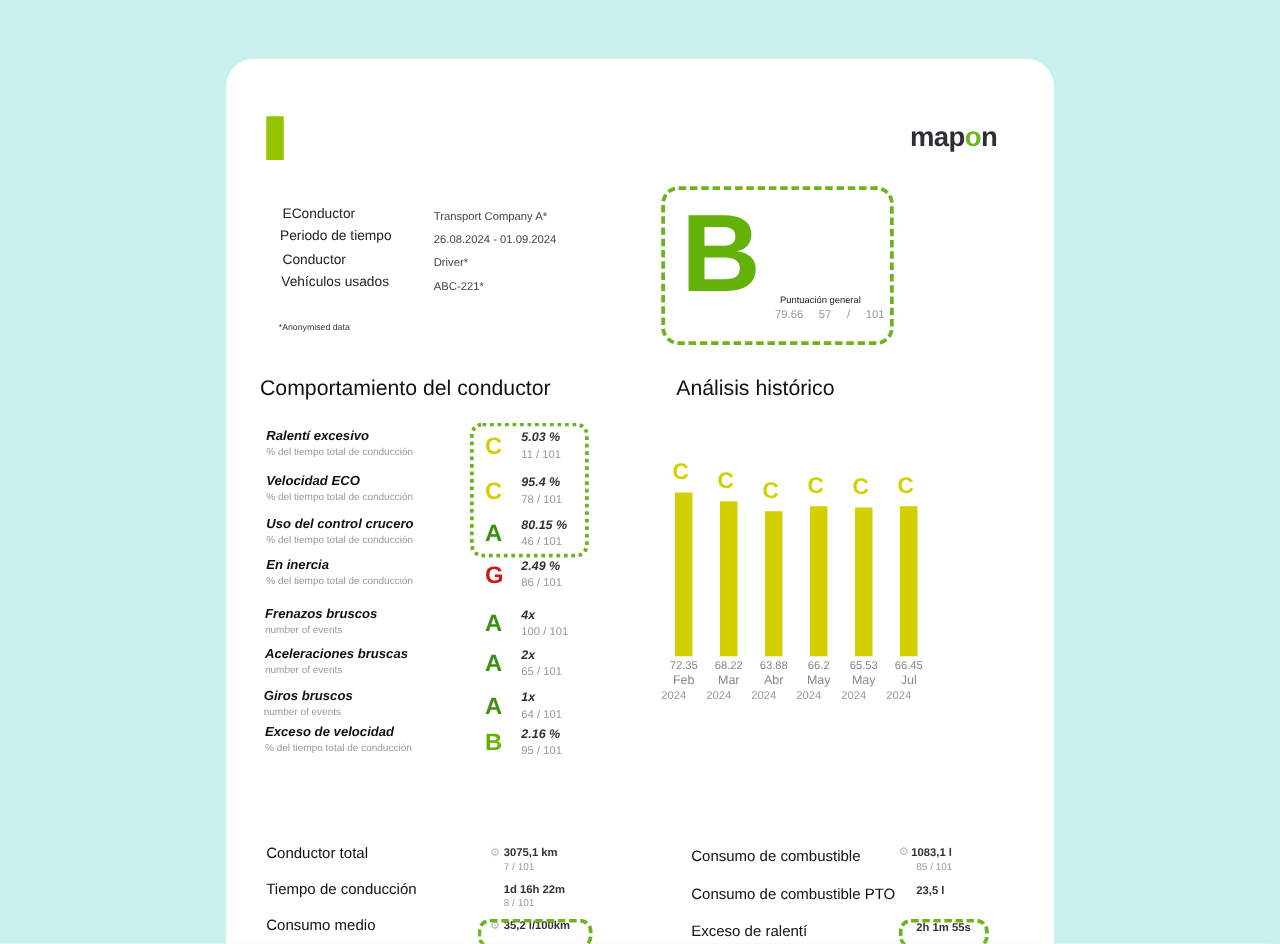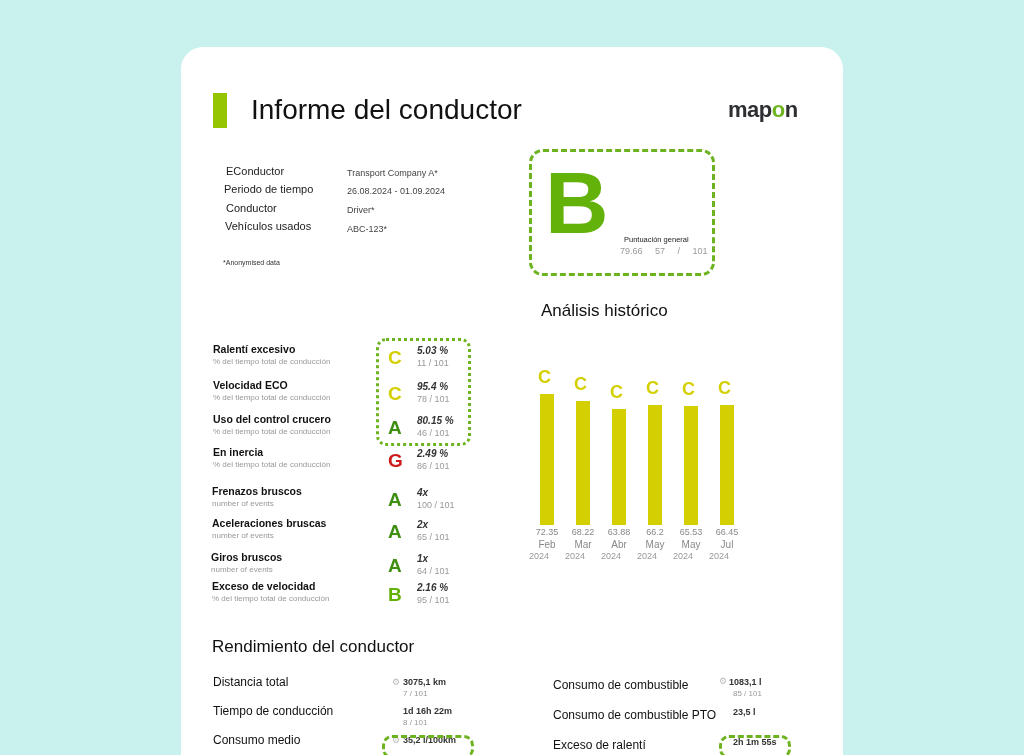--- a/index.html
+++ b/index.html
@@ -12,59 +12,59 @@
   .logo { left: 547px; top: 50px; font-size: 22px; font-weight: bold; color: #2d2f33; letter-spacing: -0.5px; }
   .logo .o { color: #6fb51f; }
   .info-label { font-size: 11px; color: #222; }
   .info-value { font-size: 9px; color: #444; }
   .note { left: 42px; top: 212px; font-size: 7px; color: #333; }
   .score-box { left: 348px; top: 102px; width: 186px; height: 127px; border: 3px dashed #6db31f; border-radius: 14px; }
   .big-grade { left: 364px; top: 112px; font-size: 88px; font-weight: bold; color: #62b20a; line-height: 1; }
   .score-label { left: 443px; top: 188px; font-size: 7.5px; color: #222; }
   .score-vals { left: 439px; top: 199px; font-size: 9px; color: #999; word-spacing: 10px; }
   .section-h { font-size: 17px; color: #111; }
-  .metric-name { font-size: 10.5px; font-weight: bold; color: #111; }
+  .metric-name { font-size: 10.5px; font-weight: bold; color: #111; font-style: italic; }
   .metric-sub { font-size: 8px; color: #999; }
   .grade { font-size: 19px; font-weight: bold; line-height: 1; }
   .val { font-size: 10px; font-weight: bold; color: #333; font-style: italic; }
   .rank { font-size: 9px; color: #999; }
   .dash-box { border: 3px dotted #6db31f; border-radius: 10px; }
   .bar { background: #d4cf00; width: 14px; }
   .bar-grade { font-size: 18px; color: #d4cf00; font-weight: bold; }
   .bar-val { font-size: 9px; color: #888; text-align: center; width: 36px; }
   .bar-mon { font-size: 10px; color: #888; text-align: center; width: 36px; }
   .bar-yr { font-size: 9px; color: #999; text-align: left; width: 36px; }
   .perf-name { font-size: 12px; color: #111; }
   .perf-val { font-size: 9px; font-weight: bold; color: #333; }
   .perf-rank { font-size: 8px; color: #999; }
   .gear { font-size: 9px; color: #bbb; }
 </style>
 </head>
 <body>
 
 <div class="card">
   <div class="abs title-bar"></div>
-  <div class="abs title">Informe del conductor</div>
   <div class="abs logo"><span>map</span><span class="o">o</span><span>n</span></div>
 
   <div class="abs info-label" style="left:45px;top:118px">EConductor</div>
   <div class="abs info-value" style="left:166px;top:121px">Transport Company A*</div>
   <div class="abs info-label" style="left:43px;top:136px">Periodo de tiempo</div>
   <div class="abs info-value" style="left:166px;top:139px">26.08.2024 - 01.09.2024</div>
   <div class="abs info-label" style="left:45px;top:155px">Conductor</div>
   <div class="abs info-value" style="left:166px;top:158px">Driver*</div>
   <div class="abs info-label" style="left:44px;top:173px">Vehículos usados</div>
-  <div class="abs info-value" style="left:166px;top:177px">ABC-123*</div>
+  <div class="abs info-value" style="left:166px;top:177px">ABC-221*</div>
   <div class="abs note">*Anonymised data</div>
 
   <div class="abs score-box"></div>
   <div class="abs big-grade">B</div>
   <div class="abs score-label">Puntuación general</div>
   <div class="abs score-vals"><span>79.66</span> <span>57 / 101</span></div>
 
+  <div class="abs section-h" style="left:27px;top:254px">Comportamiento del conductor</div>
   <div class="abs dash-box" style="left:195px;top:291px;width:95px;height:108px"></div>
 
   <div id="beh">
       <div class="abs metric-name" style="left:32px;top:296px">Ralentí excesivo</div>
        <div class="abs metric-sub" style="left:32px;top:310px">% del tiempo total de conducción</div>
        <div class="abs grade" style="left:207px;top:301px;color:#d4cf00">C</div>
        <div class="abs val" style="left:236px;top:298px">5.03 %</div>
        <div class="abs rank" style="left:236px;top:311px">11 / 101</div>
       <div class="abs metric-name" style="left:32px;top:332px">Velocidad ECO</div>
        <div class="abs metric-sub" style="left:32px;top:346px">% del tiempo total de conducción</div>
@@ -130,23 +130,22 @@
        <div class="abs bar-val" style="left:492px;top:480px">65.53</div>
        <div class="abs bar-mon" style="left:492px;top:492px">May</div>
        <div class="abs bar-yr" style="left:492px;top:504px">2024</div>
       <div class="abs bar-grade" style="left:537px;top:331px">C</div>
        <div class="abs bar" style="left:539px;top:358px;height:120px"></div>
        <div class="abs bar-val" style="left:528px;top:480px">66.45</div>
        <div class="abs bar-mon" style="left:528px;top:492px">Jul</div>
        <div class="abs bar-yr" style="left:528px;top:504px">2024</div>
     </div>
 
-  <div class="abs section-h" style="left:31px;top:590px">Rendimiento del conductor</div>
   <div id="perf">
-      <div class="abs perf-name" style="left:32px;top:628px">Distancia total</div>
+      <div class="abs perf-name" style="left:32px;top:628px">Conductor total</div>
        <div class="abs gear" style="left:211px;top:630px">⚙</div>
        <div class="abs perf-val" style="left:222px;top:630px">3075,1 km</div>
        <div class="abs perf-rank" style="left:222px;top:642px">7 / 101</div>
       <div class="abs perf-name" style="left:32px;top:657px">Tiempo de conducción</div>
 
        <div class="abs perf-val" style="left:222px;top:659px">1d 16h 22m</div>
        <div class="abs perf-rank" style="left:222px;top:671px">8 / 101</div>
       <div class="abs perf-name" style="left:32px;top:686px">Consumo medio</div>
        <div class="abs gear" style="left:211px;top:688px">⚙</div>
        <div class="abs perf-val" style="left:222px;top:688px">35,2 l/100km</div>

